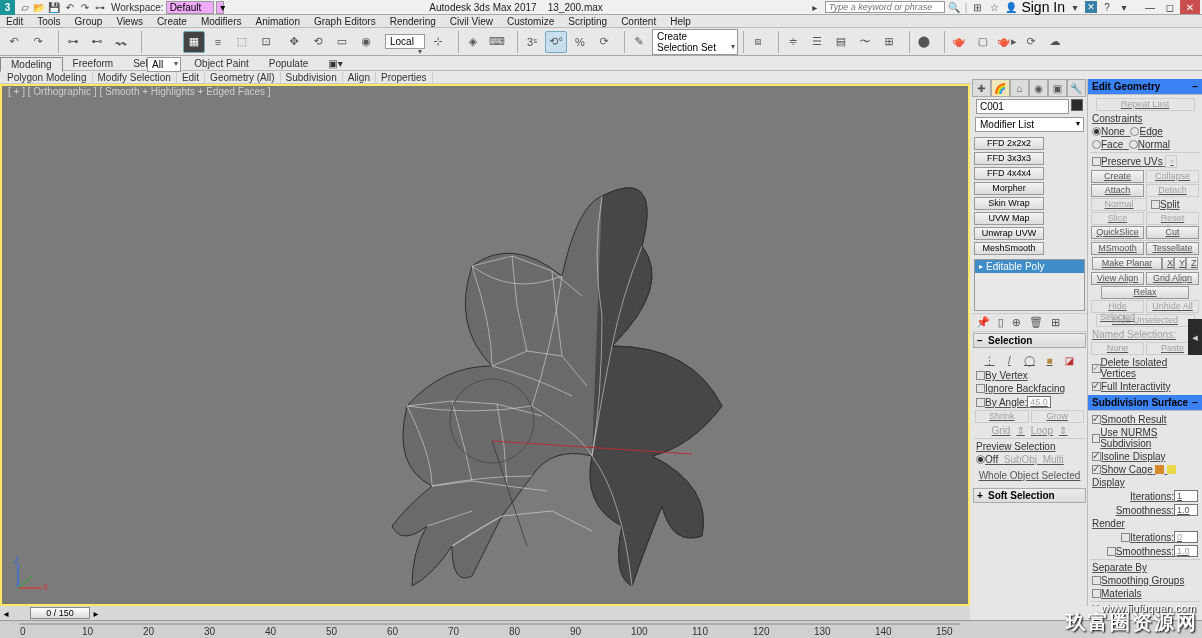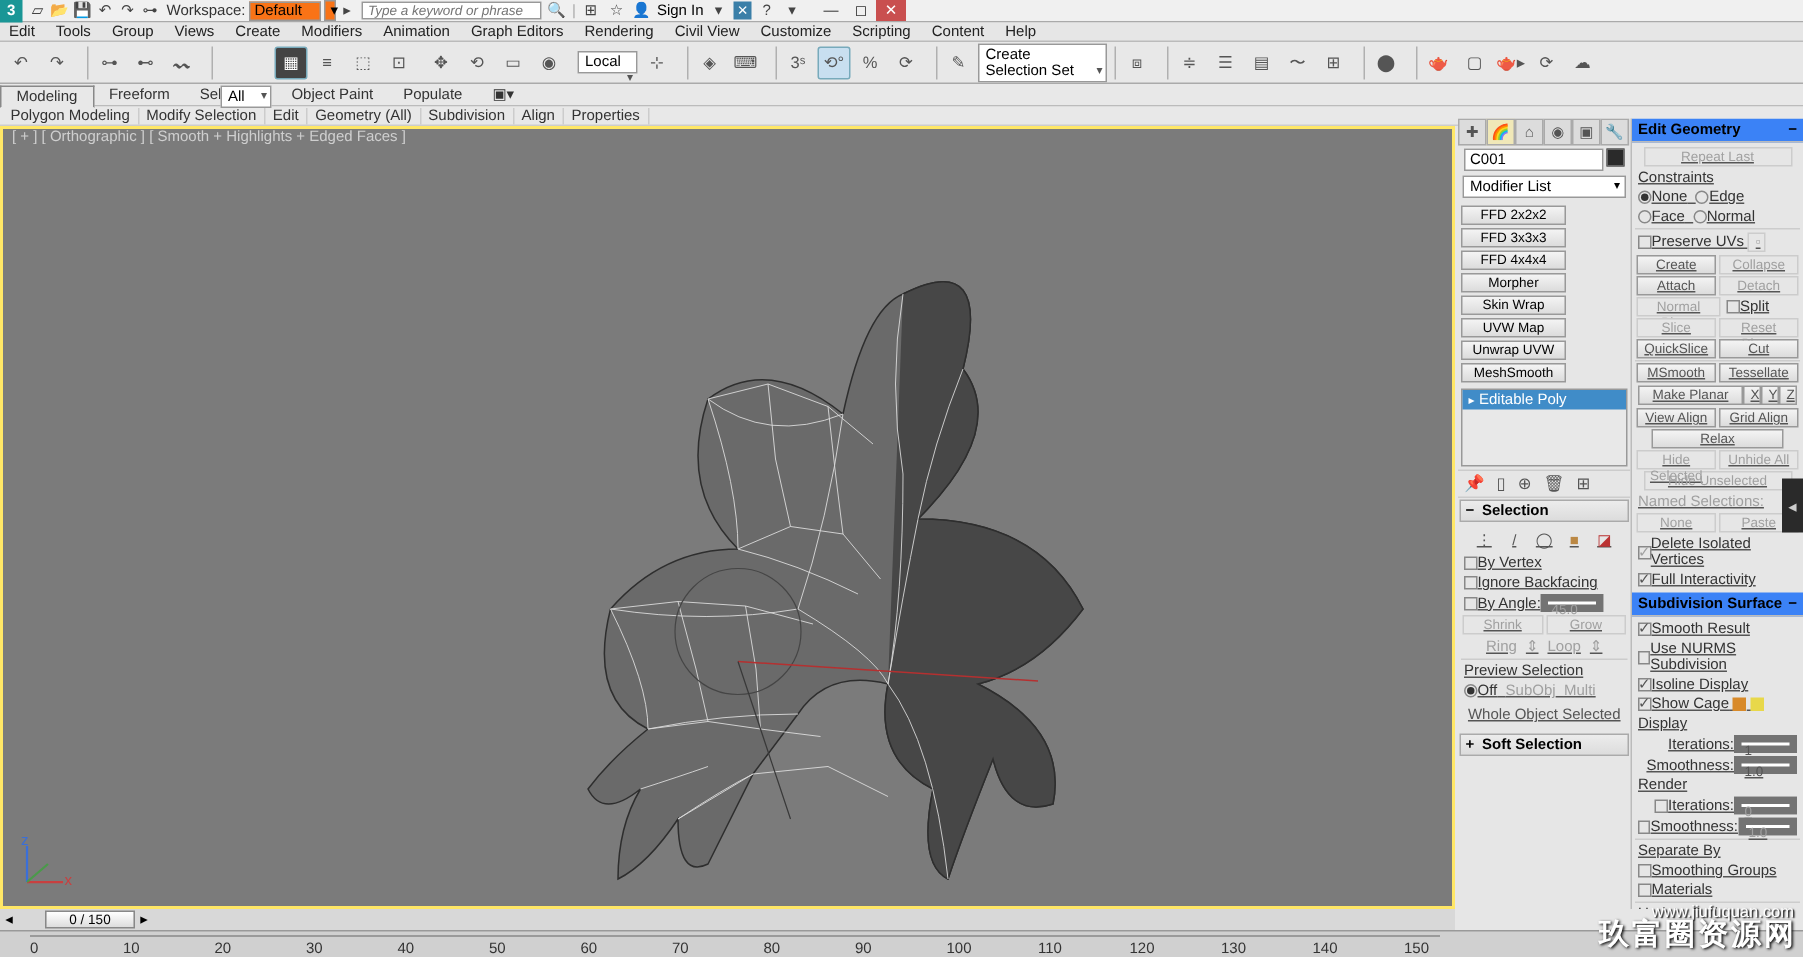--- a/index.html
+++ b/index.html
@@ -2,21 +2,21 @@
 <html><head>
 <meta charset="utf-8">
 <style>
 * { margin:0; padding:0; box-sizing:border-box; font-family:"Segoe UI",Tahoma,sans-serif; font-size:10px; user-select:none; }
 body { width:1202px; height:638px; background:#e6e6e6; overflow:hidden; position:relative; }
 .titlebar { height:15px; background:#f0f0f0; display:flex; align-items:center; border-bottom:1px solid #aaa; }
 .app-icon { width:15px; height:15px; background:#1a9696; color:#fff; display:flex; align-items:center; justify-content:center; font-weight:bold; font-size:10px; }
 .qat { display:flex; gap:1px; margin-left:3px; }
 .qat-btn { width:14px; height:12px; display:flex; align-items:center; justify-content:center; color:#444; cursor:pointer; }
 .ws-label { margin-left:4px; font-size:10px; color:#333; }
-.ws-dd { margin-left:2px; font-size:10px; background:#f97316; border:1px solid #999; padding:0 12px 0 3px; position:relative; }
+.ws-dd { margin-left:2px; font-size:10px; background:#f0abfc; border:1px solid #999; padding:0 12px 0 3px; position:relative; }
 .title-center { flex:1; text-align:center; font-size:10px; color:#222; }
 .title-right { display:flex; align-items:center; gap:3px; margin-right:2px; }
 .search-kw { width:120px; height:12px; border:1px solid #999; font-size:9px; font-style:italic; color:#888; padding:0 3px; }
 .win-btns { display:flex; margin-left:6px; }
 .win-btn { width:20px; height:14px; display:flex; align-items:center; justify-content:center; color:#333; cursor:pointer; }
 .win-btn:last-child { background:#c94f4f; color:#fff; }
 .menubar { height:13px; background:#e6e6e6; display:flex; align-items:center; padding-left:6px; gap:14px; border-bottom:1px solid #bbb; }
 .menubar span { font-size:10px; color:#222; cursor:pointer; }
 .maintb { height:28px; background:#e8e8e8; display:flex; align-items:center; border-bottom:1px solid #aaa; padding:0 3px; position:relative; }
 .tb-grp { display:flex; align-items:center; gap:2px; margin-right:6px; }
@@ -60,21 +60,21 @@
 .subobj { width:14px; height:14px; cursor:pointer; display:flex; align-items:center; justify-content:center; }
 .dim { color:#a0a0a0 !important; }
 .btn-sm { background:linear-gradient(#f4f4f4,#dcdcdc); border:1px solid #999; font-size:9px; padding:0 4px; height:13px; line-height:11px; display:inline-block; text-align:center; cursor:pointer; }
 .btn-sm.dim { background:#e6e6e6; color:#aaa; border-color:#ccc; }
 .row { display:flex; align-items:center; gap:0; padding:1px 2px; }
 .row label { font-size:10px; color:#333; }
 .chk { width:9px; height:9px; border:1px solid #888; display:inline-block; position:relative; }
 .chk.checked::after { content:"✓"; position:absolute; top:-3px; left:-1px; font-size:10px; }
 .rad { width:9px; height:9px; border:1px solid #888; border-radius:50%; display:inline-block; position:relative; }
 .rad.checked::after { content:""; position:absolute; top:1px; left:1px; width:5px; height:5px; background:#333; border-radius:50%; }
-.spinner { width:42px; height:12px; border:5px solid #737373; background:#fff; font-size:9px; padding:0 2px; display:inline-block; }
+.spinner { width:24px; height:12px; border:1px solid #737373; background:#fff; font-size:9px; padding:0 2px; display:inline-block; }
 .sect-title { font-size:10px; color:#333; padding:1px 2px; }
 .hr { height:1px; background:#ccc; margin:1px 0; }
 .panel-title { background:#3b82f6; border-bottom:1px solid #bbb; font-weight:bold; font-size:10px; padding:2px 4px; position:relative; }
 .panel-title::before { content:"−"; position:absolute; right:4px; font-size:10px; }
 .two-col { display:flex; gap:2px; margin:1px; }
 .two-col > * { flex:1; }
 .timeslider { position:absolute; bottom:18px; left:0; width:970px; height:14px; background:#d8d8d8; display:flex; align-items:center; }
 .ts-knob { width:60px; height:12px; background:linear-gradient(#fff,#ddd); border:1px solid #888; font-size:9px; text-align:center; margin-left:18px; }
 .trackbar { position:absolute; bottom:0; left:0; width:1202px; height:18px; background:#d0d0d0; border-top:1px solid #999; }
 .watermark { position:absolute; right:4px; bottom:2px; font-size:20px; font-weight:bold; color:#fff; font-family:SimHei,sans-serif; text-shadow:1px 1px 2px #000; letter-spacing:2px; }
@@ -90,29 +90,30 @@
     <div class="qat-btn">▱</div>
     <div class="qat-btn">📂</div>
     <div class="qat-btn">💾</div>
     <div class="qat-btn">↶</div>
     <div class="qat-btn">↷</div>
     <div class="qat-btn">⊶</div>
   </div>
   <span class="ws-label">Workspace:</span>
   <span class="ws-dd">Default</span>
   <span class="ws-dd" style="width:8px;padding:0 3px">▾</span>
+  <div class="title-center"><span>Autodesk 3ds Max 2017</span>&nbsp;&nbsp;&nbsp;&nbsp;<span>13_200.max</span></div>
   <div class="title-right">
     <div class="qat-btn">▸</div>
     <input class="search-kw" placeholder="Type a keyword or phrase" style="">
     <div class="qat-btn">🔍</div>
     <span style="color:#aaa">|</span>
     <div class="qat-btn">⊞</div>
     <div class="qat-btn">☆</div>
     <div class="qat-btn">👤</div>
-    <span style="font-size:10px;">Sign In</span>
+    <span style="font-size:14px;">Sign In</span>
     <div class="qat-btn">▾</div>
     <div class="qat-btn" style="background:#3a7fa8;color:#fff;width:12px;height:12px;font-size:9px;">✕</div>
     <div class="qat-btn">?</div>
     <div class="qat-btn">▾</div>
     <div class="win-btns">
       <div class="win-btn">—</div>
       <div class="win-btn">◻</div>
       <div class="win-btn">✕</div>
     </div>
   </div>
@@ -305,21 +306,21 @@
       <div class="row dim">
           <span class="chk"></span>
           <label>By Angle:</label>
           <span class="spinner dim">45.0</span>
         </div>
       <div class="two-col">
           <span class="btn-sm dim">Shrink</span>
           <span class="btn-sm dim">Grow</span>
         </div>
       <div class="row dim" style="gap:6px;justify-content:center">
-          <span>Ring</span>
+          <span>Grid</span>
           <span>⇕</span>
           <span>Loop</span>
           <span>⇕</span>
         </div>
       <div class="hr"></div>
       <div class="sect-title">Preview Selection</div>
       <div class="row"><span class="rad checked"></span><label>Off</label>&nbsp;&nbsp;<span class="dim">SubObj</span>&nbsp;&nbsp;<span class="dim">Multi</span></div>
       <div style="text-align:center;padding:4px 0;">Whole Object Selected</div>
     </div>
     <div class="rollout-hdr collapsed"><span>Soft Selection</span></div>

